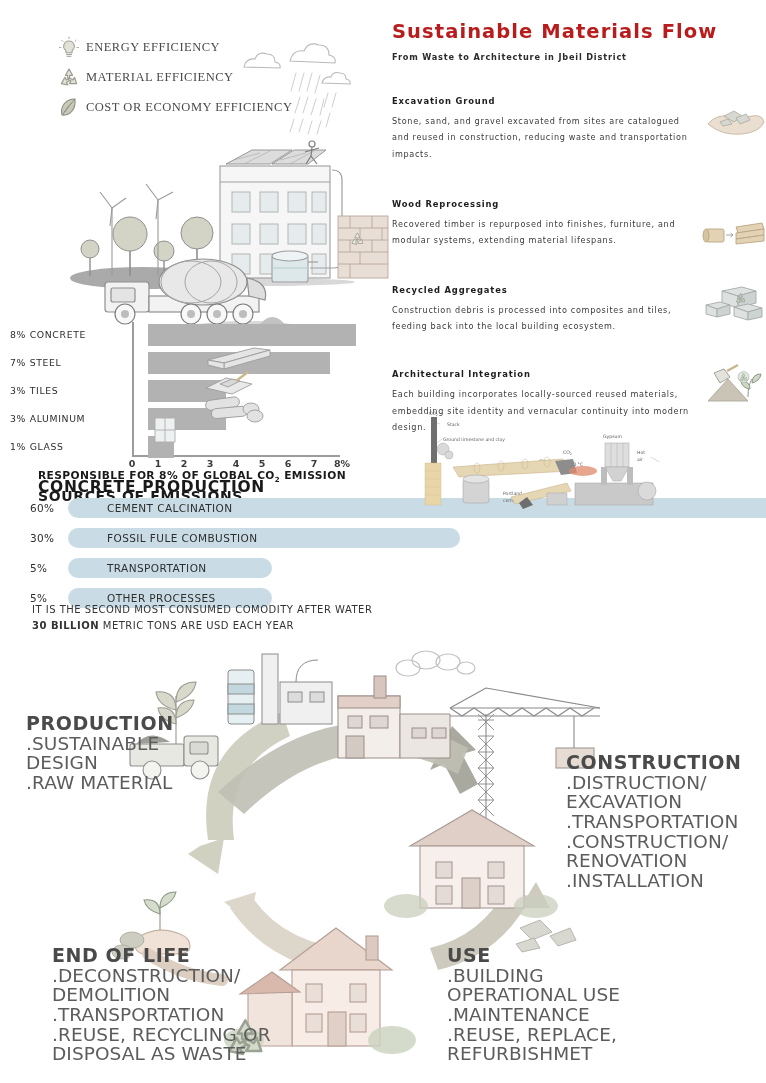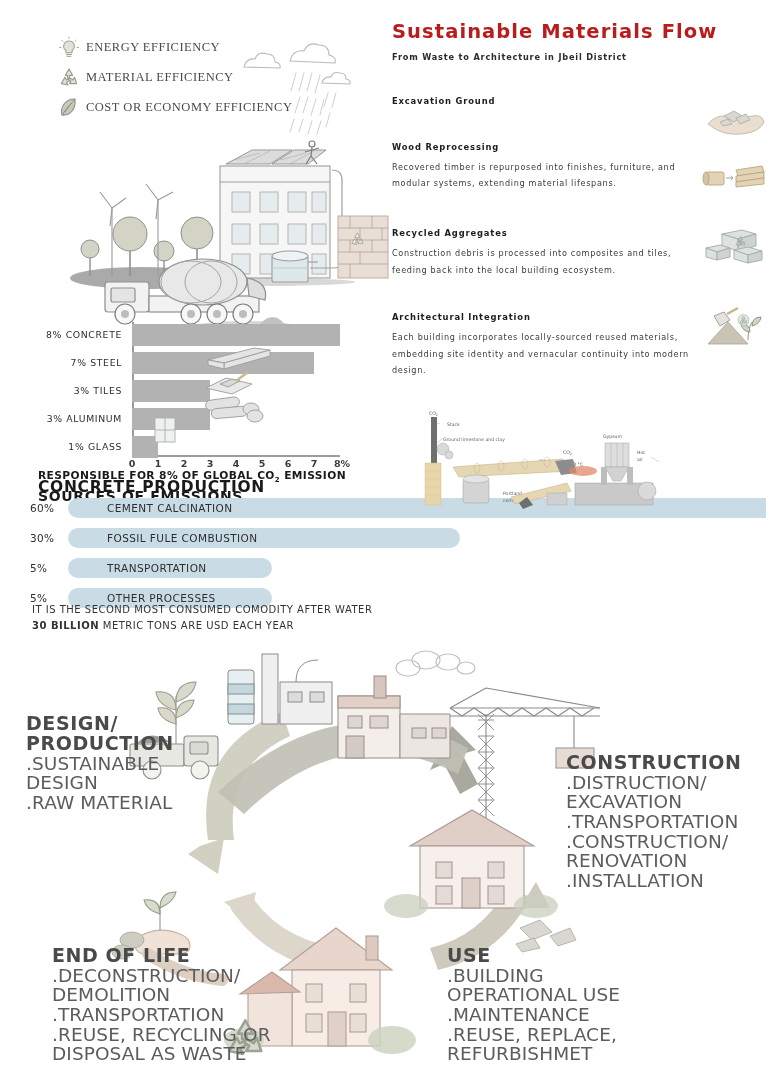--- a/index.html
+++ b/index.html
@@ -12,21 +12,21 @@
 
   
   #eff-list{left:52px;top:33px;width:300px;}
   .eff-row{display:flex;align-items:center;height:29px;margin-bottom:1px;}
   .eff-ico{width:34px;height:26px;flex:0 0 34px;display:flex;align-items:center;justify-content:center;}
   .eff-txt{font-family:"Liberation Serif",serif;font-size:12.5px;letter-spacing:.04em;color:#4a4a4a;}
 
   
   #barchart{left:10px;top:322px;width:350px;height:140px;}
   .bc-row{position:relative;height:25px;margin-bottom:3px;display:flex;align-items:center;}
-  .bc-lab{width:112px;text-align:right;padding-right:10px;font-size:9.3px;
+  .bc-lab{width:112px;padding-right:26px;font-size:9.3px;
           font-family:"DejaVu Sans",sans-serif;letter-spacing:.07em;color:#2e2e2e;}
   .bc-bar{height:22px;background:#b2b2b2;}
   .bc-axis{position:absolute;left:122px;top:0;width:1.5px;height:133px;background:#9c9c9c;}
   .bc-base{position:absolute;left:122px;top:133px;width:208px;height:1.5px;background:#9c9c9c;}
   .bc-ticks{position:absolute;left:122px;top:136px;width:215px;height:14px;}
   .bc-tick{position:absolute;font-size:9.5px;font-weight:bold;color:#3a3a3a;
            font-family:"DejaVu Sans",sans-serif;transform:translateX(-50%);}
 
   
   .h-main{font-family:"DejaVu Sans",sans-serif;font-weight:bold;letter-spacing:.04em;color:#1a1a1a;}
@@ -369,20 +369,21 @@
       <b>30 BILLION</b><span> METRIC TONS ARE USD EACH YEAR</span>
     </div>
   </div>
 
   <div class="abs" id="right">
     <div id="title">Sustainable Materials Flow</div>
     <div id="subtitle">From Waste to Architecture in Jbeil District</div>
 
     <div class="sec" style="margin-top:34px">
       <div class="sec-h">Excavation Ground</div>
+      <div class="sec-p">Stone, sand, and gravel excavated from sites are catalogued and reused in construction, reducing waste and transportation impacts.</div>
       <svg class="sec-ico" viewBox="0 0 62 44">
         <path d="M4 26 q8-10 22-8 q14 2 22 0 q10-2 12 6 q-4 10-22 12 q-20 2-34-10z" fill="#e9ded0" stroke="#c7b7a2" stroke-width=".9"></path>
         <g fill="#d8d8d2" stroke="#a9a99e" stroke-width=".8">
           <polygon points="20,18 30,13 38,18 30,24"></polygon>
           <polygon points="32,20 42,16 46,22 36,26"></polygon>
           <polygon points="16,24 24,21 28,26 19,28"></polygon>
         </g>
       </svg>
     </div>
 
@@ -642,21 +643,20 @@
 
     <g fill="#d8d8d0" stroke="#a9a9a0" stroke-width=".8">
       <polygon points="400,288 420,280 432,292 412,300"></polygon>
       <polygon points="430,296 450,288 456,300 438,306"></polygon>
       <polygon points="396,304 414,298 420,308 402,312"></polygon>
     </g>
   </svg>
 
   <div class="abs" style="left:26px;top:714px;width:210px;">
     <div class="lc-h">
-      <div>DESIGN/</div>
       <div>PRODUCTION</div>
     </div>
     <div class="lc-li">.SUSTAINABLE DESIGN</div>
     <div class="lc-li">.RAW MATERIAL</div>
   </div>
 
   <div class="abs" style="left:566px;top:753px;width:206px;">
     <div class="lc-h">CONSTRUCTION</div>
     <div class="lc-li">.DISTRUCTION/ EXCAVATION</div>
     <div class="lc-li">.TRANSPORTATION</div>

